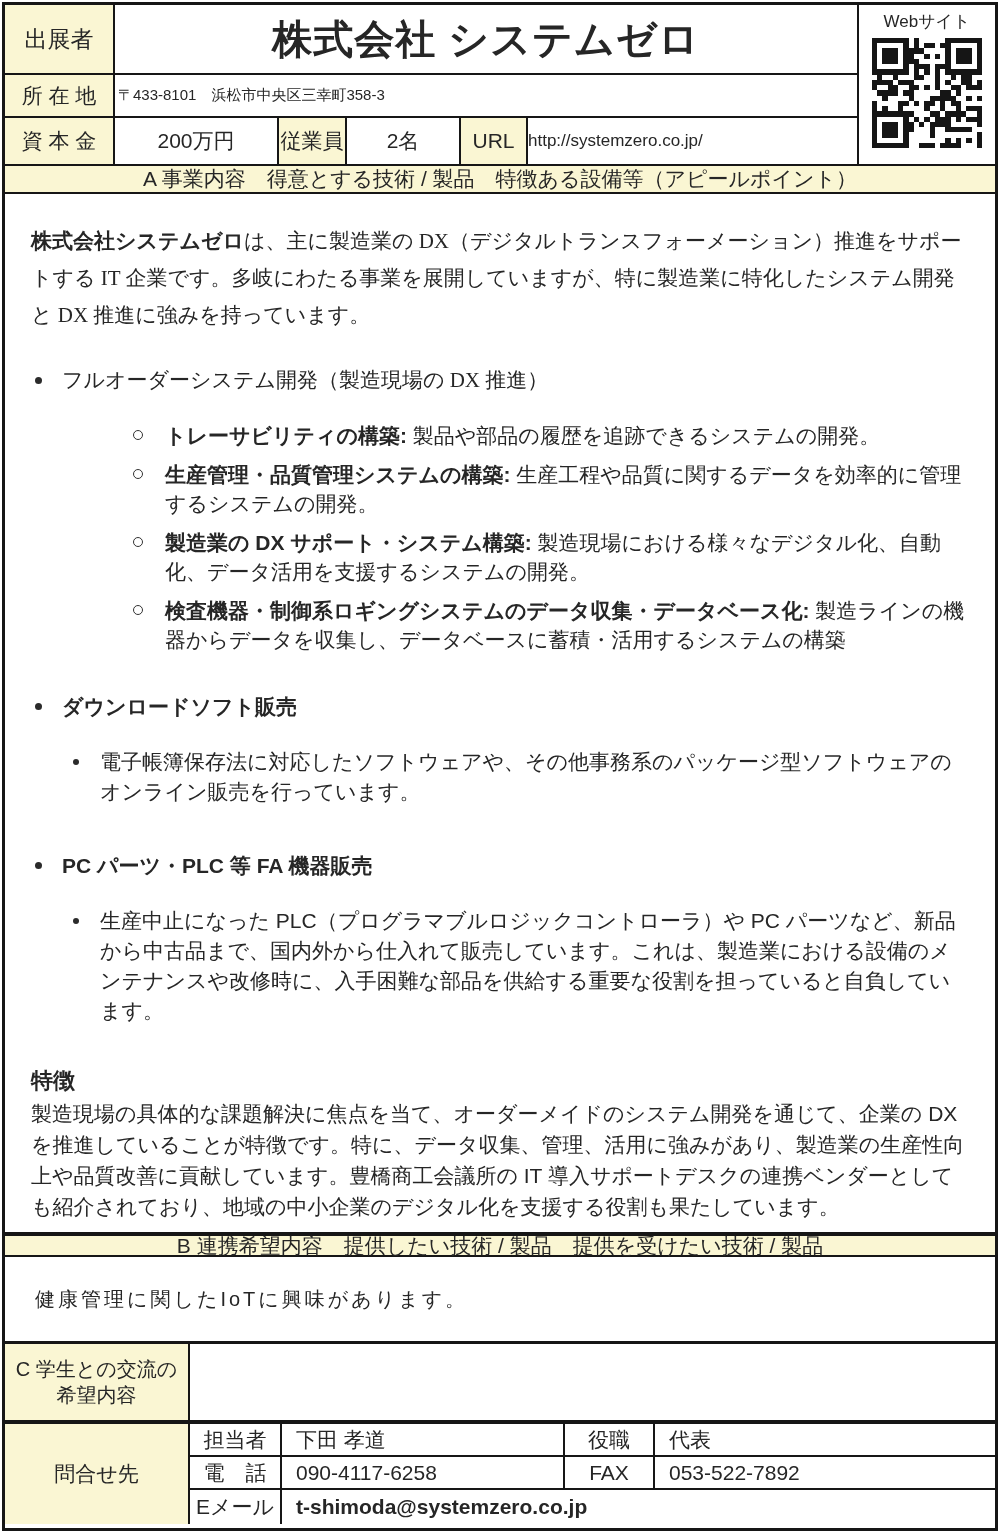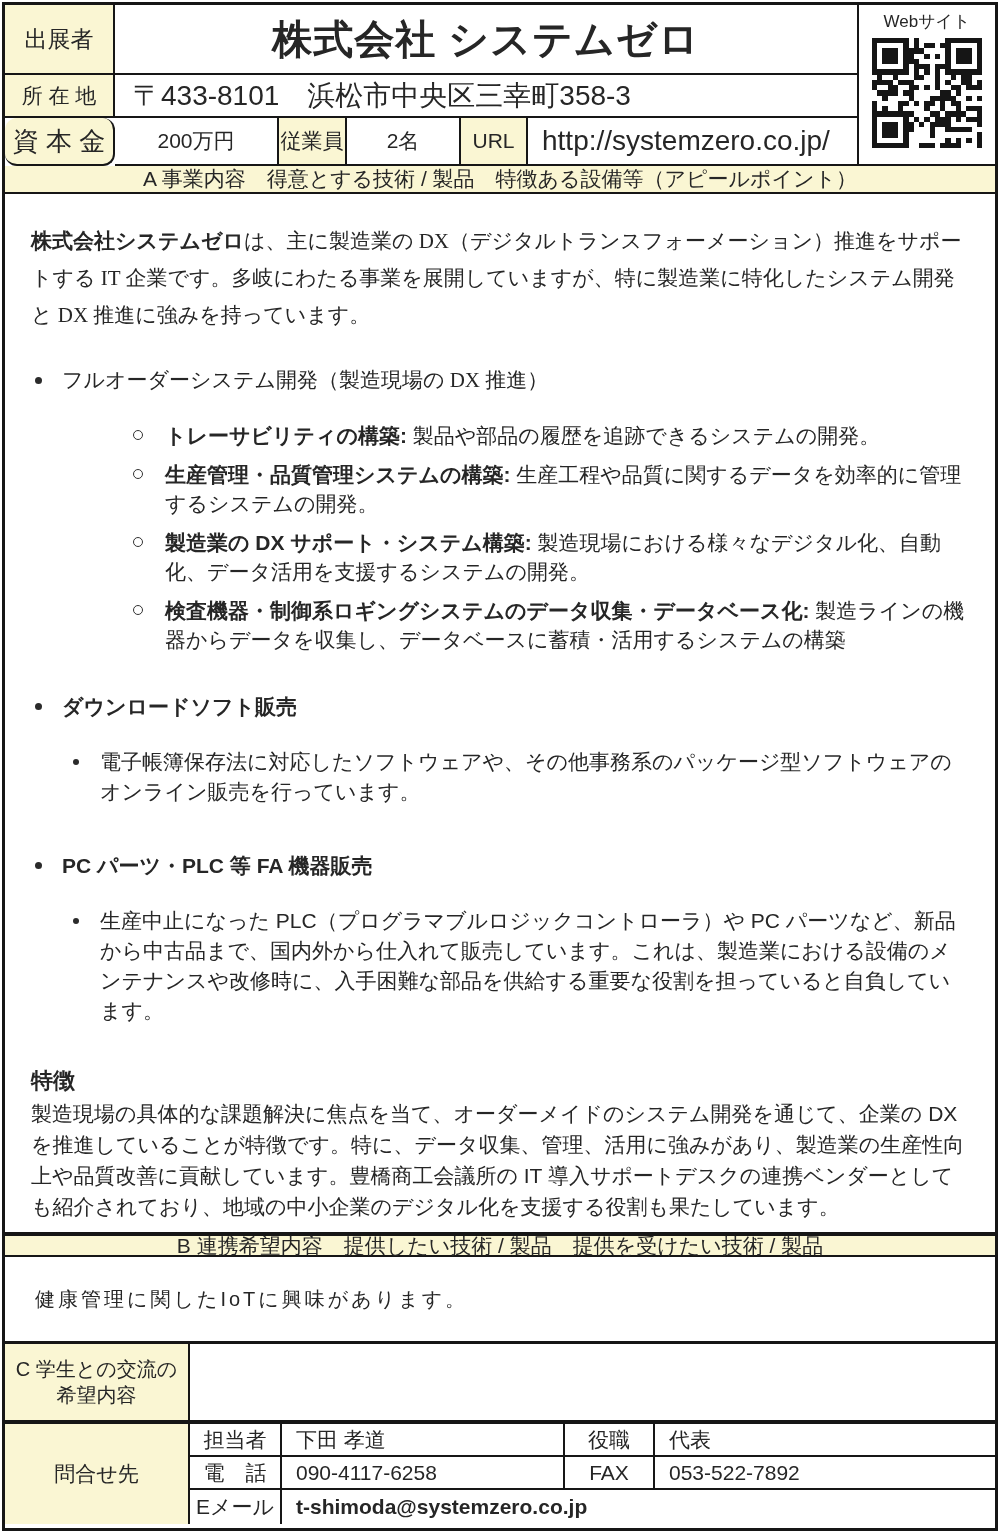--- a/index.html
+++ b/index.html
@@ -27,27 +27,27 @@
   .cell{border-right:2px solid var(--border);border-bottom:2px solid var(--border);
         display:flex;align-items:center;}
   .cell.yellow{background:var(--yellow);justify-content:center;}
   .exhibitor-label{grid-column:1;grid-row:1;font-size:23px;}
   .company-cell{grid-column:2/7;grid-row:1;justify-content:center;
                 font-size:40px;font-weight:bold;letter-spacing:1px;}
   .qr-cell{grid-column:7;grid-row:1/4;border-right:none;
            flex-direction:column;justify-content:flex-start;padding-top:4px;}
   .qr-label{font-size:17px;line-height:26px;}
   .addr-label{grid-column:1;grid-row:2;font-size:21px;}
-  .addr-value{grid-column:2/7;grid-row:2;font-size:28px;padding-left:18px;}
-  .cap-label{grid-column:1;grid-row:3;font-size:26px;border-radius:12px;}
+  .addr-value{grid-column:2/7;grid-row:2;font-size:15px;padding-left:3px;}
+  .cap-label{grid-column:1;grid-row:3;font-size:21px;}
   .cap-value{grid-column:2;grid-row:3;justify-content:center;font-size:21px;}
   .emp-label{grid-column:3;grid-row:3;font-size:21px;}
   .emp-value{grid-column:4;grid-row:3;justify-content:center;font-size:21px;}
   .url-label{grid-column:5;grid-row:3;font-size:21px;}
-  .url-value{grid-column:6;grid-row:3;font-size:28px;padding-left:14px;}
+  .url-value{grid-column:6;grid-row:3;font-size:17px;}
   
   .band{background:var(--yellow);display:flex;align-items:center;justify-content:center;
         font-size:21px;flex:none;}
   .band-a{height:28px;border-bottom:2px solid var(--border);}
   .band-b{height:25px;border-top:4px solid var(--border);border-bottom:2px solid var(--border);}
   
   .content-a{height:1038px;flex:none;padding:28px 24px 0 26px;overflow:hidden;}
   .intro{font-family:var(--serif);font-size:21px;line-height:37px;margin-bottom:32px;}
   .intro b{font-family:var(--sans);font-weight:bold;}
   .lvl1{position:relative;padding-left:31px;font-size:21px;line-height:29px;}

